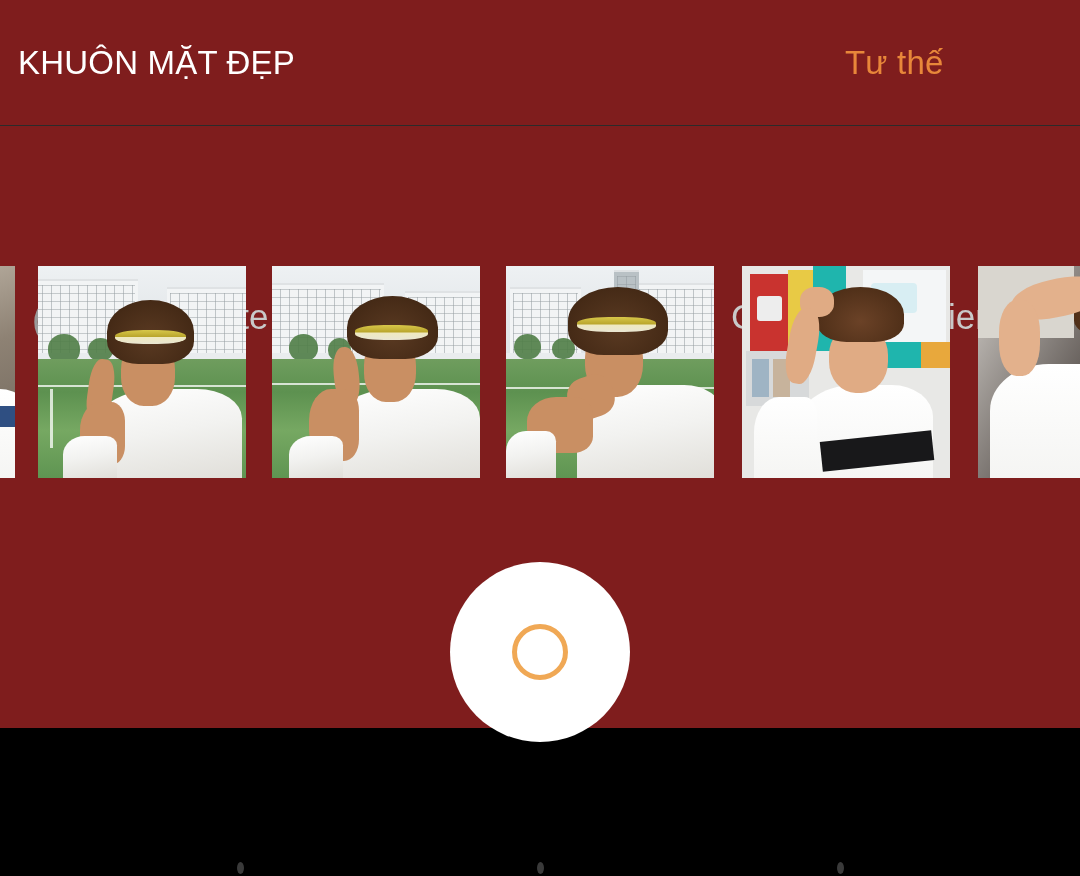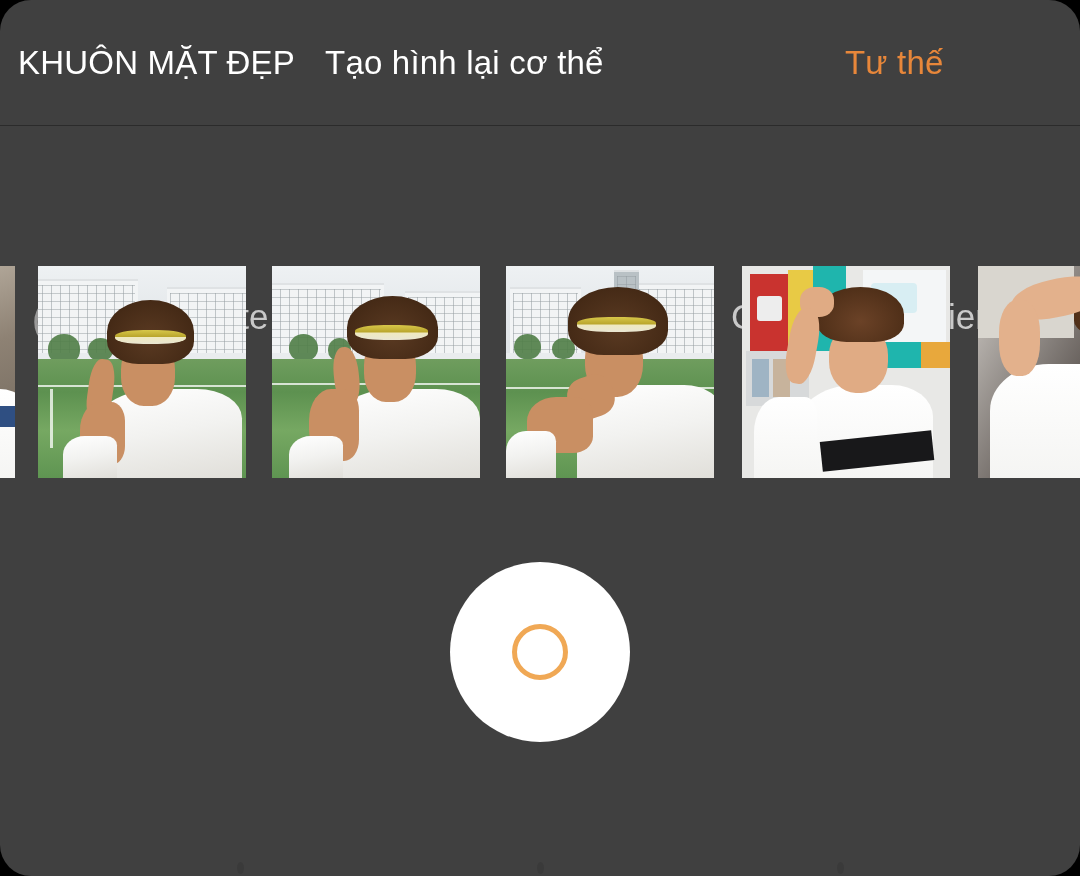--- a/index.html
+++ b/index.html
@@ -4,23 +4,22 @@
 <style>
   * { margin:0; padding:0; box-sizing:border-box; }
   html, body {
     width:1080px; height:876px;
     background:#000;
     font-family:"Liberation Sans", sans-serif;
     overflow:hidden;
   }
   #app {
     position:relative;
-    width:1080px; height:876px;
-    background:#404040;
-    border-radius:31px;
+    width:1080px; height:728px;
+    background:#7f1d1d;
   }
 
   
   .mode-header {
     position:absolute; left:0; top:0;
     width:1080px; height:126px;
     display:flex; align-items:center;
     padding-left:18px;
     border-bottom:1px solid #2b2b2b;
   }
@@ -193,21 +192,20 @@
   .nav-hint.home   { left:537px; }
   .nav-hint.recent { left:837px; }
 </style>
 </head>
 <body>
 
 <div id="app">
 
   <div class="mode-header">
     <span class="mode-item beauty">KHUÔN MẶT ĐẸP</span>
-    <span class="mode-item reshape">Tạo hình lại cơ thể</span>
     <span class="mode-item pose">Tư thế</span>
   </div>
 
   <div class="tab-row">
 
     <div class="none-icon">
       <svg width="60" height="60" viewBox="0 0 60 60" aria-hidden="true">
         <circle cx="30" cy="30" r="26" fill="none" stroke="#9a9a9a" stroke-width="3.5"></circle>
         <line x1="48" y1="12" x2="12" y2="48" stroke="#9a9a9a" stroke-width="3.5"></line>
       </svg>

